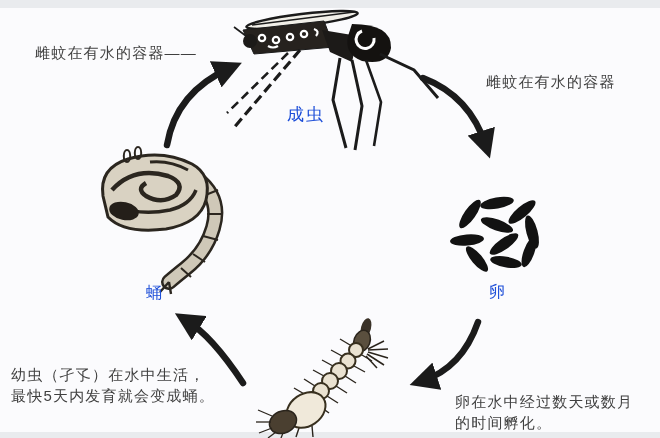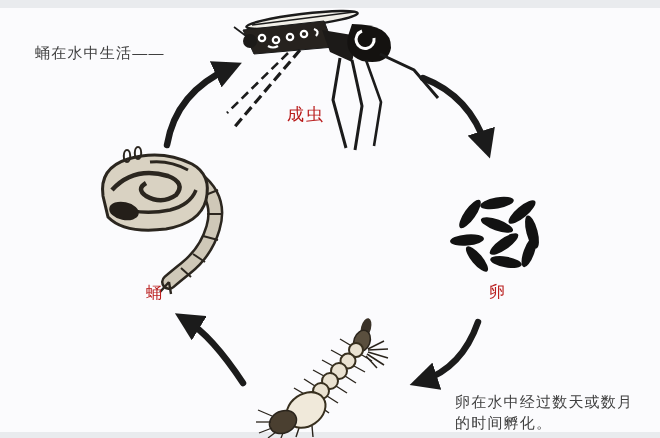--- a/index.html
+++ b/index.html
@@ -16,21 +16,21 @@
   svg.diagram{position:absolute;left:0;top:0;z-index:1;}
   .note{
     position:absolute;z-index:2;
     font-size:15px;line-height:21px;letter-spacing:1.2px;
     color:var(--text,#3f3f3f);
     white-space:nowrap;
   }
   .stage-label{
     position:absolute;z-index:2;
     font-size:17px;letter-spacing:2px;
-    color:#b91c1c;
+    color:#1d4ed8;
     white-space:nowrap;
   }
   .stage-label.small{font-size:16px;}
   
   .ink{stroke:var(--ink,#1b1b1b);}
   .ink-fill{fill:var(--ink,#1b1b1b);}
   .arrow{fill:none;stroke:var(--ink,#1b1b1b);stroke-width:6.5;stroke-linecap:round;}
   .pupa-body{fill:var(--pupa_body,#d9d2c2);stroke:#2b261f;}
   .larva-body{fill:var(--larva_body,#eae2d1);stroke:#38301f;}
 </style>
@@ -188,25 +188,30 @@
       </g>
     </g>
   </svg>
 
   <div class="stage-label" style="left:287px;top:103px;">成虫</div>
   <div class="stage-label small" style="left:489px;top:282px;">卵</div>
   <div class="stage-label small" style="left:146px;top:283px;">蛹</div>
   <div class="stage-label" style="left:351px;top:436px;">幼虫</div>
 
   <div class="note" style="left:35px;top:42px;">
-    <div>蛹在水中生活——</div>
+    <div>雌蚊在有水的容器——</div>
   </div>
 
   <div class="note" style="left:486px;top:71px;">
+    <div>雌蚊在有水的容器</div>
   </div>
 
   <div class="note" style="left:455px;top:361px;margin-top:30px;">
     <div>卵在水中经过数天或数月</div>
     <div>的时间孵化。</div>
   </div>
 
+  <div class="note" style="left:11px;top:364px;">
+    <div>幼虫（孑孓）在水中生活，</div>
+    <div>最快5天内发育就会变成蛹。</div>
+  </div>
 
 </div>
 
 </body></html>

